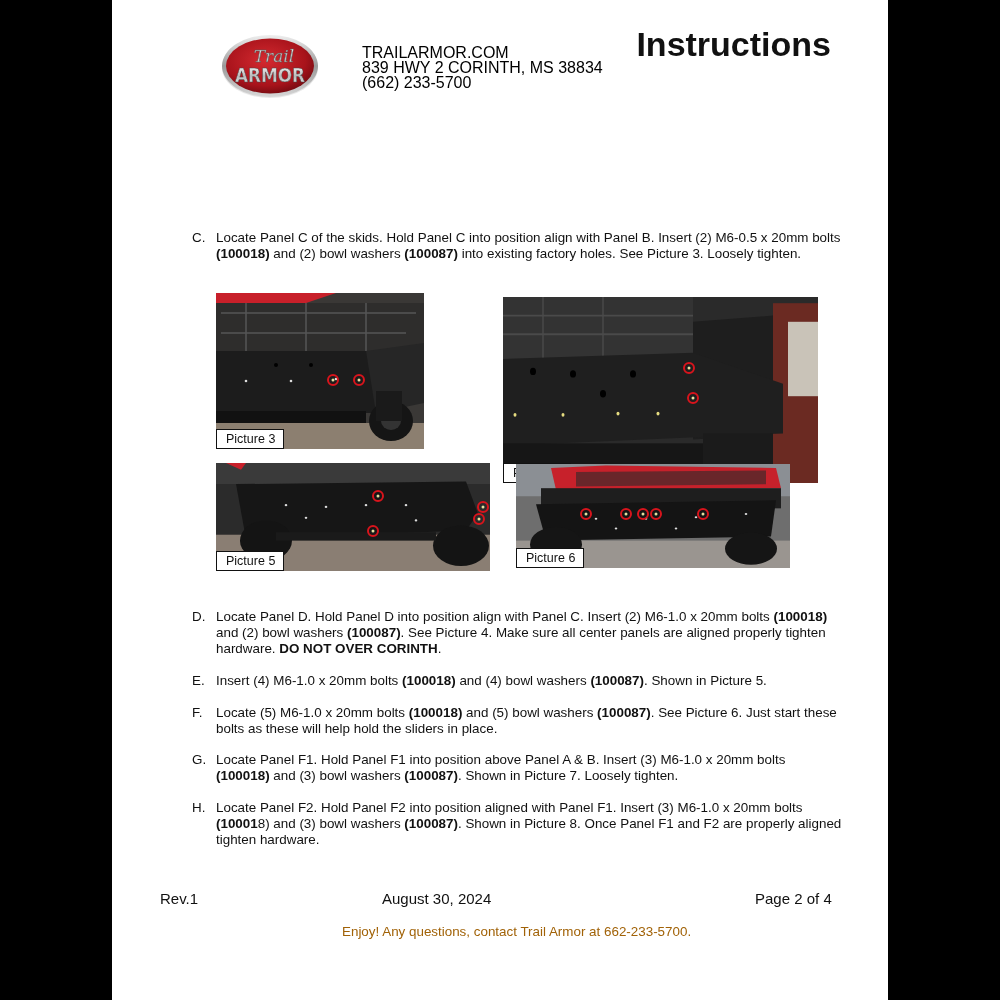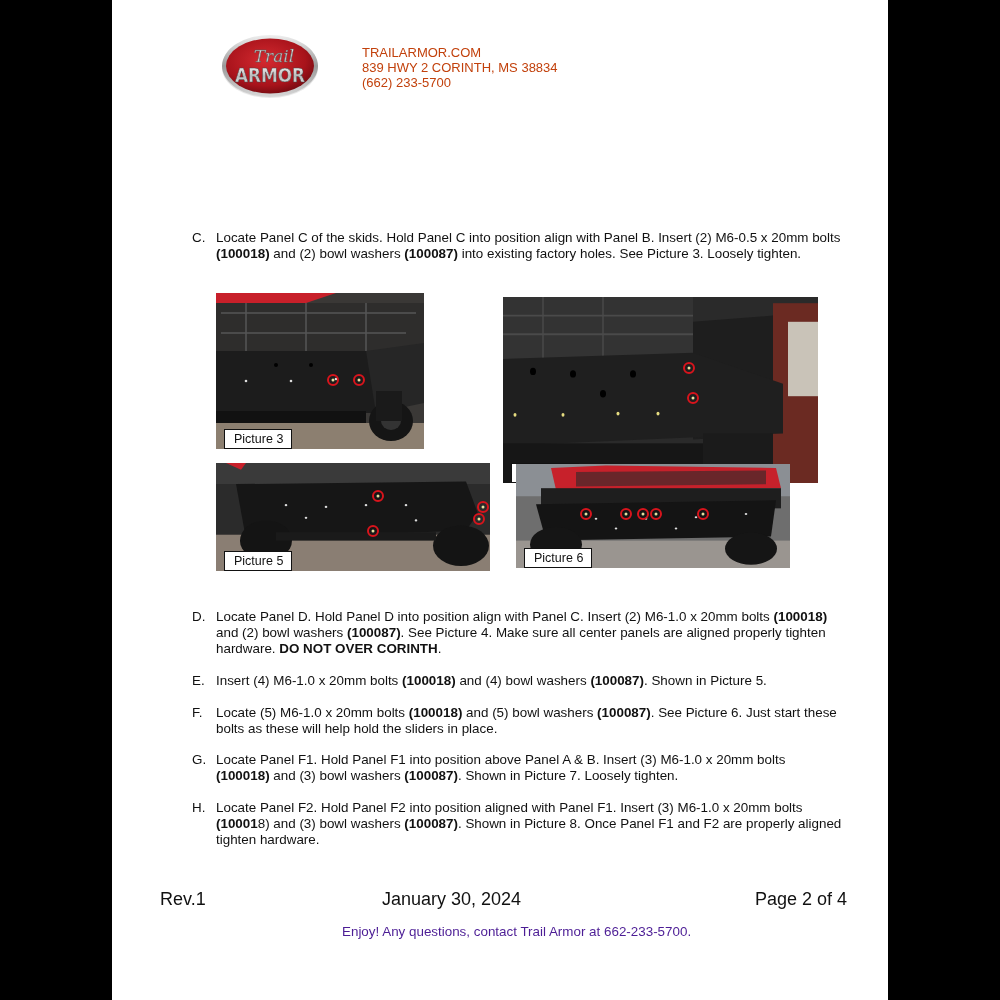--- a/index.html
+++ b/index.html
@@ -13,21 +13,21 @@
       position: absolute; left: 112px; top: 0; width: 776px; height: 1000px;
       background: #fff;
     }
     
     .logo {
       position: absolute; left: 108px; top: 32px; width: 100px; height: 68px;
     }
     .logo svg { width: 100%; height: 100%; display: block; }
     .address {
       position: absolute; left: 250px; top: 45px;
-      font-size: 13px; line-height: 15px; color: #c2410c;
+      font-size: 16px; line-height: 15px; color: #000000;
     }
     .address div { white-space: nowrap; }
     .doc-title {
       position: absolute; right: 57px; top: 24px;
       text-align: right; font-weight: bold; font-size: 34px; line-height: 40px; color: #111;
     }
     .doc-title div { white-space: nowrap; }
 
     
     .step {
@@ -38,41 +38,41 @@
     .step .body { margin-left: 24px; }
     .step b { font-weight: bold; text-align: right; }
 
     
     .pic {
       position: absolute; overflow: hidden;
       background: #2a2a2a;
     }
     .pic svg { position: absolute; left: 0; top: 0; width: 100%; height: 100%; }
     .pic-label {
-      position: absolute; left: 8px; bottom: 0;
+      position: absolute; left: 0; bottom: 0;
       background: #fff; border: 1.5px solid #111;
       font-size: 12.5px; line-height: 16px; padding: 1px 8px 1px 9px;
       white-space: nowrap; color: #111;
     }
     .marker {
       position: absolute; width: 12px; height: 12px; border-radius: 50%;
       border: 2.2px solid #d8141c; box-sizing: border-box;
       transform: translate(-50%, -50%);
     }
     .marker::after {
       content: ""; position: absolute; left: 50%; top: 50%; width: 3px; height: 3px;
       background: #e6e0a0; border-radius: 50%; transform: translate(-50%,-50%);
     }
 
     
-    .footer-row { position: absolute; top: 891px; font-size: 18px; line-height: 16px; white-space: nowrap; color: #111; }
+    .footer-row { position: absolute; top: 891px; font-size: 15px; line-height: 16px; white-space: nowrap; color: #111; }
     .footer-rev { left: 48px; }
     .footer-date { left: 270px; }
     .footer-page { left: 643px; }
-    .footer-contact { position: absolute; top: 924px; left: 230px; font-size: 13.4px; line-height: 16px; white-space: nowrap; color: #4c1d95; }
+    .footer-contact { position: absolute; top: 924px; left: 230px; font-size: 13.4px; line-height: 16px; white-space: nowrap; color: #a16207; }
   </style>
 </head>
 <body>
 
 <div class="page">
 
   <div class="logo">
     <svg viewBox="0 0 100 68">
       <defs>
         <radialGradient id="ovalg" cx="45%" cy="40%" r="65%">
@@ -99,20 +99,21 @@
     </svg>
   </div>
 
   <div class="address">
     <div>TRAILARMOR.COM</div>
     <div>839 HWY 2 CORINTH, MS 38834</div>
     <div>(662) 233-5700</div>
   </div>
 
   <div class="doc-title">
+    <div>Instructions</div>
   </div>
 
   <div class="step" style="top:230px;">
     <span class="letter">C.</span>
     <div class="body"><span>Locate Panel C of the skids.  Hold Panel C into position align with Panel B.  Insert (2) M6-0.5 x 20mm bolts </span><b>(100018)</b><span> and (2) bowl washers </span><b>(100087)</b><span> into existing factory holes.  See Picture 3.   Loosely tighten.</span></div>
   </div>
 
   <div class="pic" style="left:104px; top:293px; width:208px; height:156px;" title="Skid panel C installed under vehicle with two bolts circled" aria-label="Skid panel C installed under vehicle with two bolts circled">
     <svg viewBox="0 0 208 156" preserveAspectRatio="none">
       <rect width="208" height="156" fill="#3a3836"></rect>
@@ -245,16 +246,16 @@
     <span class="letter">G.</span>
     <div class="body"><span>Locate Panel F1.  Hold Panel F1 into position above Panel A &amp; B.  Insert (3) M6-1.0 x 20mm bolts </span><b>(100018)</b><span> and (3) bowl washers </span><b>(100087)</b><span>.  Shown in Picture 7. Loosely tighten.</span></div>
   </div>
 
   <div class="step" style="top:800px;">
     <span class="letter">H.</span>
     <div class="body"><span>Locate Panel F2.  Hold Panel F2 into position aligned with Panel F1.  Insert (3) M6-1.0 x 20mm bolts </span><b>(10001</b><span>8) and (3) bowl washers </span><b>(100087)</b><span>.  Shown in Picture 8.  Once Panel F1 and F2 are properly aligned tighten hardware.</span></div>
   </div>
 
   <div class="footer-row footer-rev">Rev.1</div>
-  <div class="footer-row footer-date">January 30, 2024</div>
+  <div class="footer-row footer-date">August 30, 2024</div>
   <div class="footer-row footer-page">Page 2 of 4</div>
   <div class="footer-contact">Enjoy!  Any questions, contact Trail Armor at 662-233-5700.</div>
 </div>
 
 </body></html>

